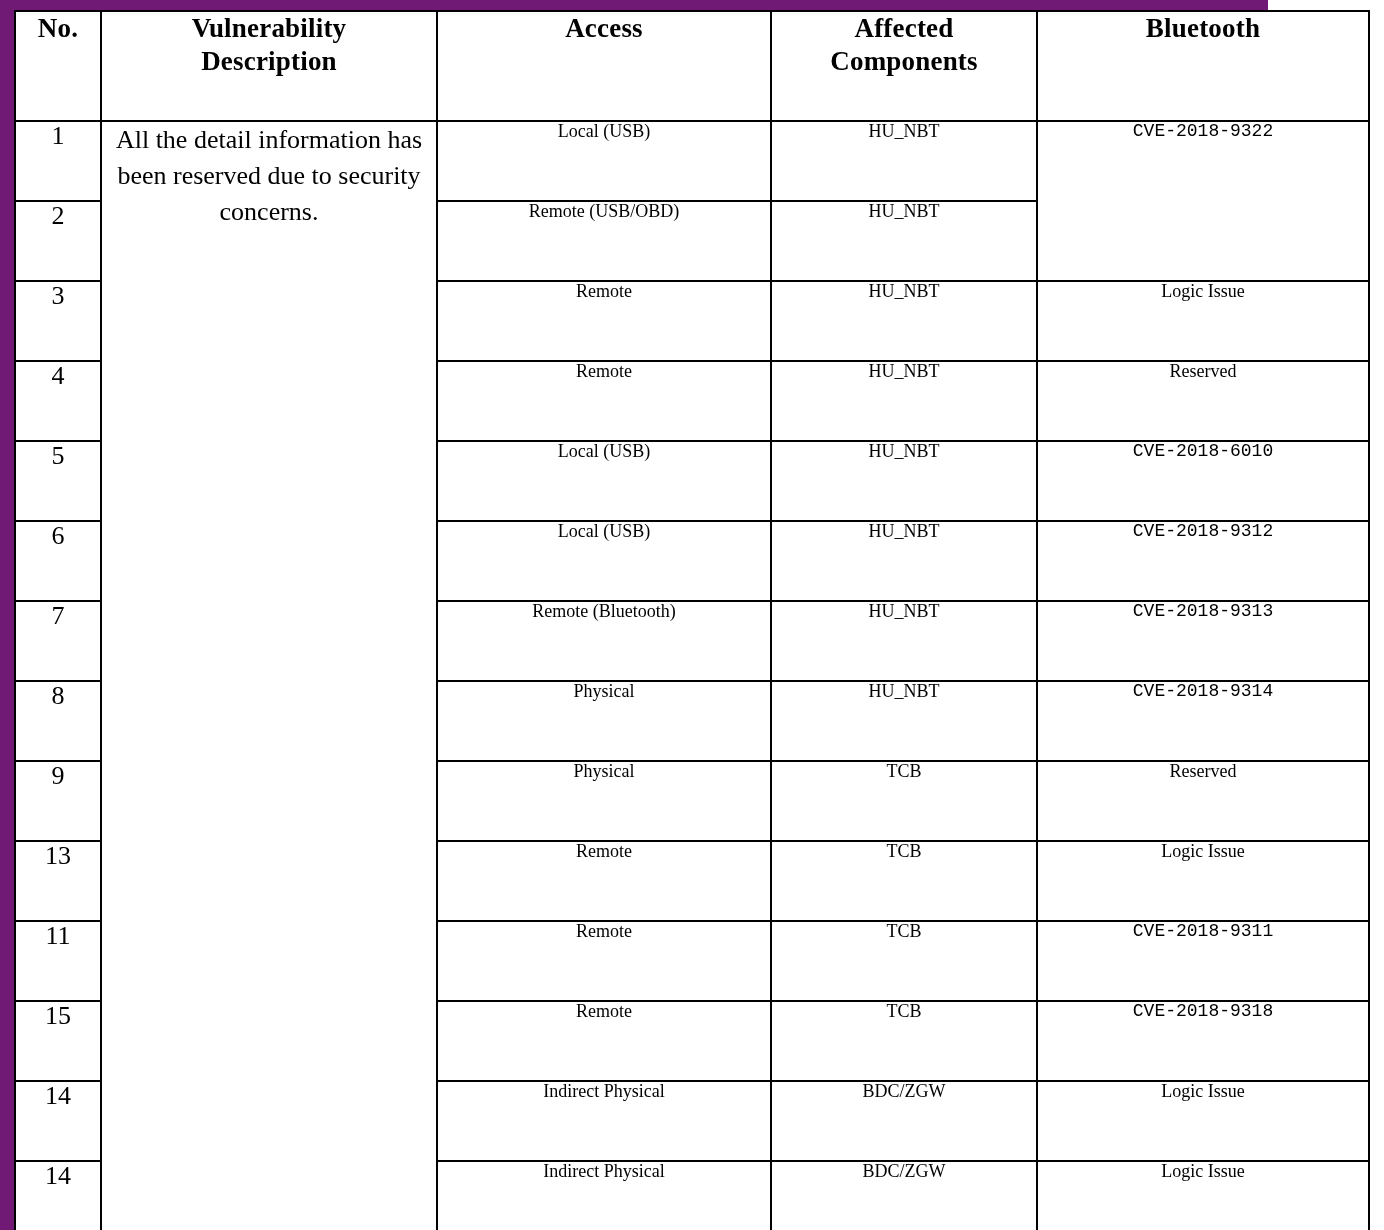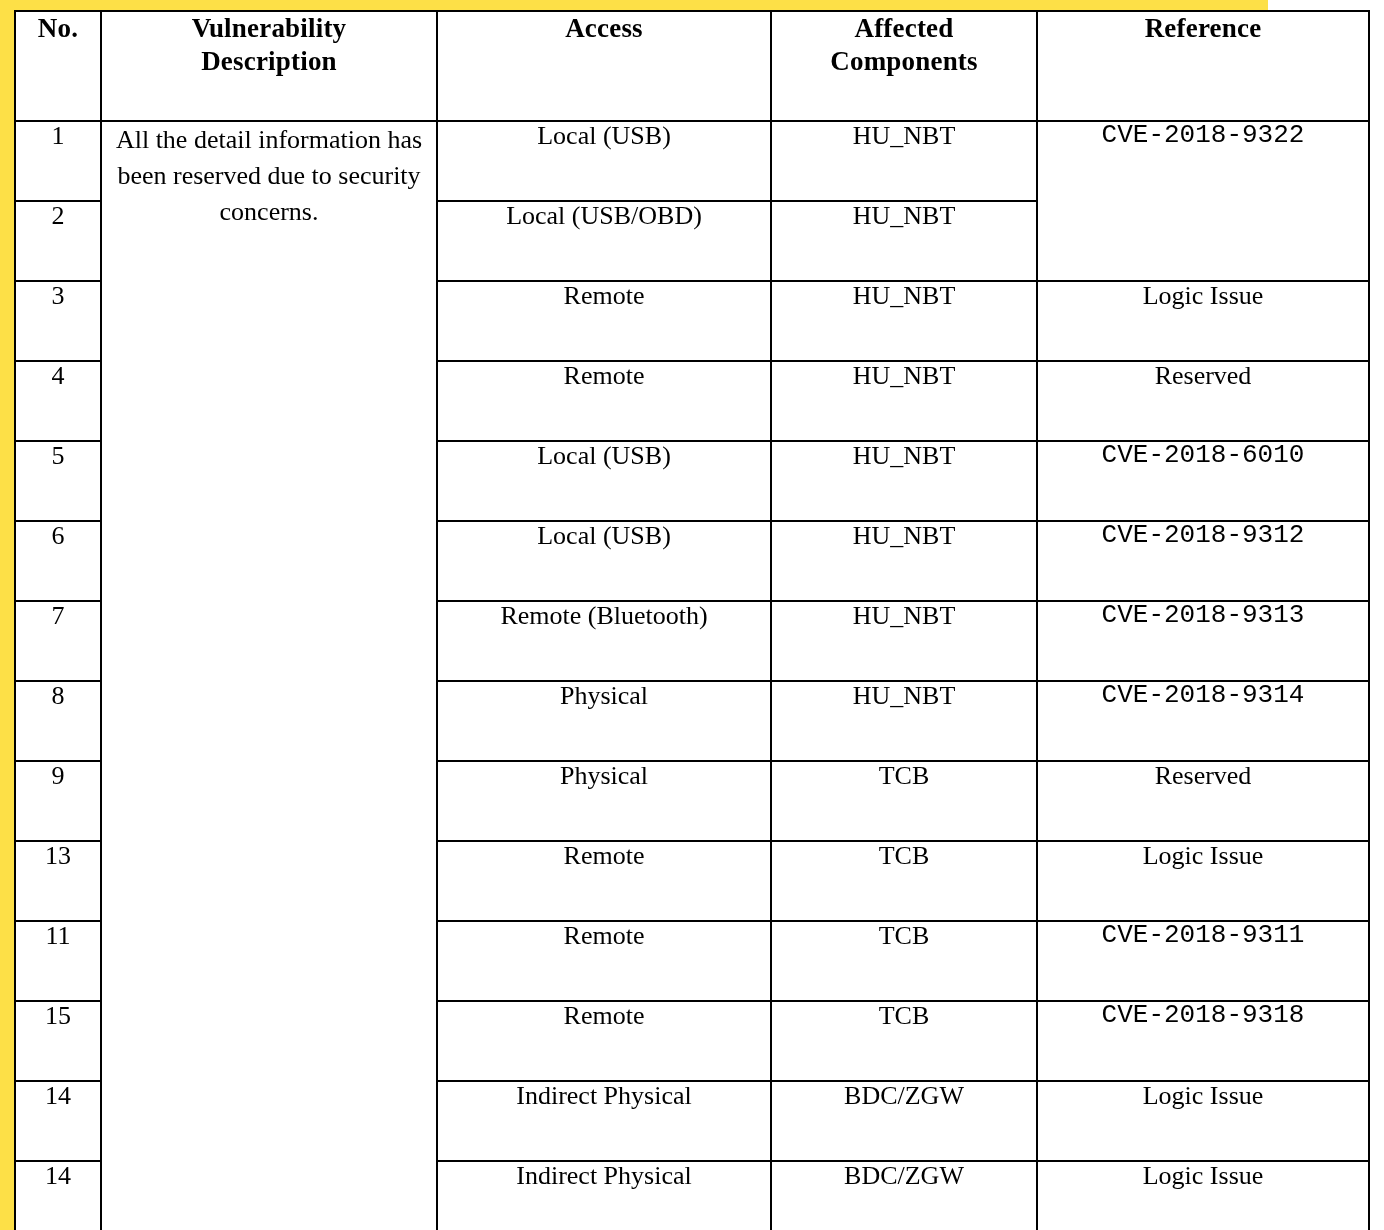--- a/index.html
+++ b/index.html
@@ -12,21 +12,21 @@
     height: 1230px;
     overflow: hidden;
     font-family: "Liberation Serif", "DejaVu Serif", serif;
     color: #000000;
   }
 
   .sheet {
     position: relative;
     width: 1268px;
     height: 1230px;
-    background: #fde047;
+    background: #701a75;
   }
 
   table.vuln-table {
     position: absolute;
     left: 14px;
     top: 10px;
     width: 1354px;
     border-collapse: collapse;
     table-layout: fixed;
   }
@@ -55,21 +55,21 @@
     height: 108px;
     vertical-align: middle;
     padding: 2px 4px;
     letter-spacing: 0.2px;
   }
 
   thead th .hdr-line { display: block; }
 
   tbody td {
     height: 78px;
-    font-size: 26px;
+    font-size: 18px;
     line-height: 1.05;
     padding-top: 6px;
     padding-left: 3px;
     padding-right: 3px;
   }
 
   td.no-cell {
     font-size: 26px;
     padding-top: 6px;
   }
@@ -116,36 +116,36 @@
           <span class="hdr-line">Description</span>
         </th>
         <th>
           <span class="hdr-line">Access</span>
         </th>
         <th>
           <span class="hdr-line">Affected</span>
           <span class="hdr-line">Components</span>
         </th>
         <th>
-          <span class="hdr-line">Reference</span>
+          <span class="hdr-line">Bluetooth</span>
         </th>
       </tr>
     </thead>
 
     <tbody id="table-body">
         <tr>
           <td class="no-cell">1</td>
           <td class="desc-cell" rowspan="15">All the detail information has been reserved due to security concerns.</td>
           <td>Local (USB)</td>
           <td>HU_NBT</td>
           <td rowspan="2" class="ref-merged green">CVE-2018-9322</td>
         </tr>
         <tr>
           <td class="no-cell">2</td>
-          <td>Local (USB/OBD)</td>
+          <td>Remote (USB/OBD)</td>
           <td>HU_NBT</td>
         </tr>
         <tr>
           <td class="no-cell">3</td>
           <td>Remote</td>
           <td>HU_NBT</td>
           <td>Logic Issue</td>
         </tr>
         <tr>
           <td class="no-cell">4</td>

